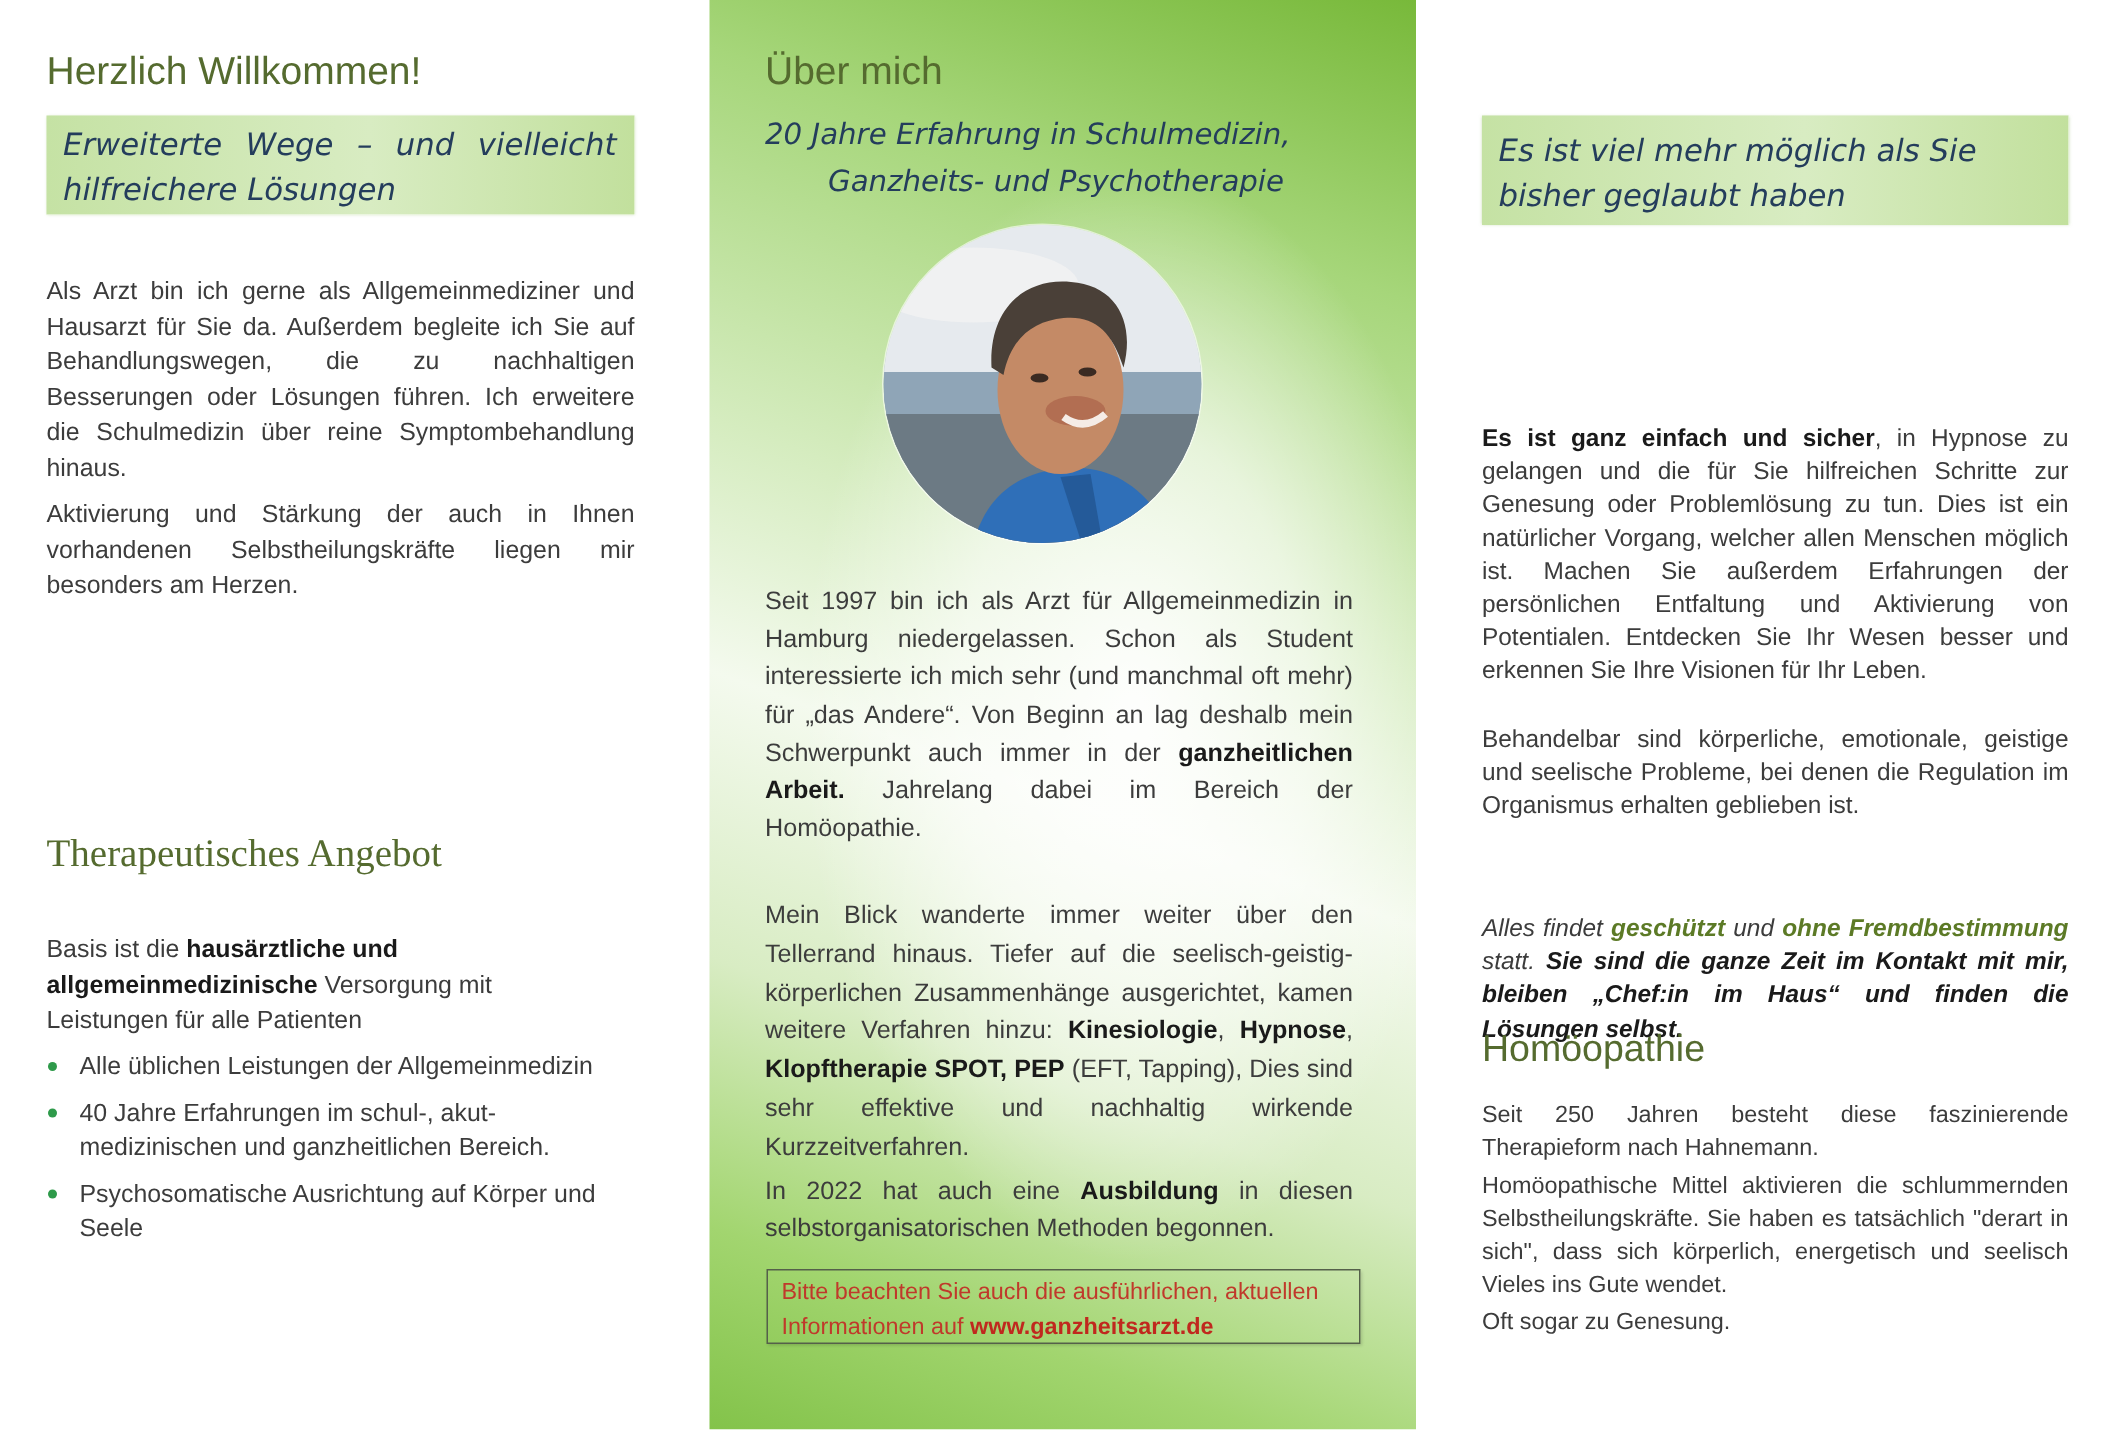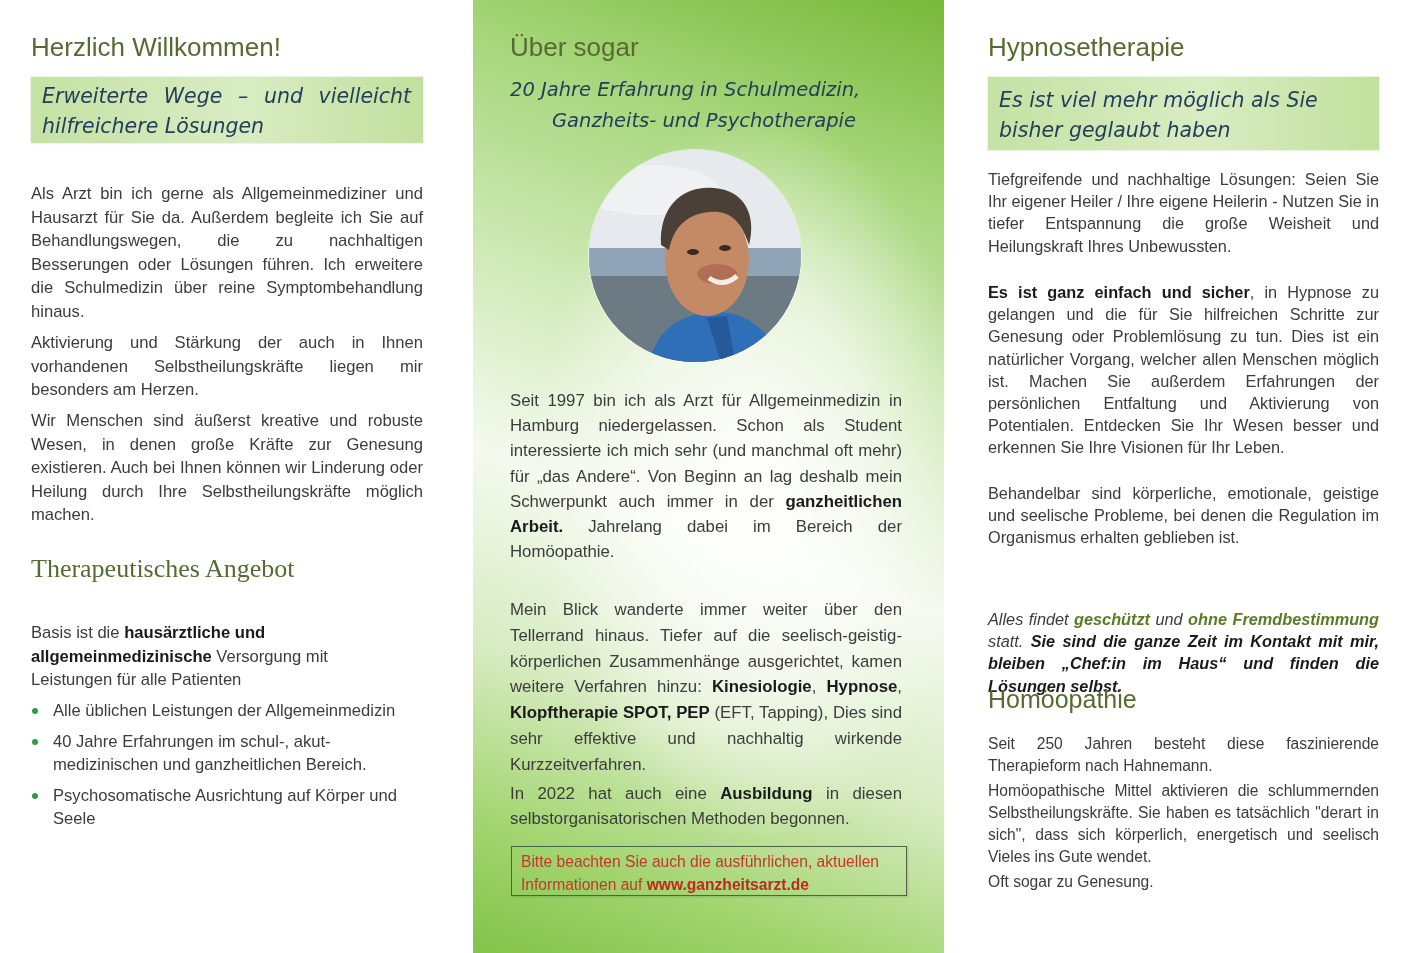--- a/index.html
+++ b/index.html
@@ -57,37 +57,36 @@
 </style>
 </head>
 <body>
 
 <div class="col" id="col-left">
   <h1 class="heading" style="left:31px; top:32px;">Herzlich Willkommen!</h1>
   <div class="subtitle-box" style="left:31px; top:77px; width:392px; height:66px; padding:4px 12px 0 11px; text-align:justify; text-align-last:left;">Erweiterte Wege – und vielleicht hilfreichere Lösungen</div>
 
   <p class="para" style="left:31px; top:182px; width:392px;">Als Arzt bin ich gerne als Allgemeinmediziner und Hausarzt für Sie da. Außerdem begleite ich Sie auf Behandlungswegen, die zu nachhaltigen Besserungen oder Lösungen führen. Ich erweitere die Schulmedizin über reine Symptombehandlung hinaus.</p>
   <p class="para" style="left:31px; top:331px; width:392px;">Aktivierung und Stärkung der auch in Ihnen vorhandenen Selbstheilungskräfte liegen mir besonders am Herzen.</p>
-  <p class="para" style="left:31px; top:409px; width:392px;">Wir Menschen sind äußerst kreative und robuste Wesen, in denen große Kräfte zur Genesung existieren. Auch bei Ihnen können wir Linderung oder Heilung durch Ihre Selbstheilungskräfte möglich machen.</p>
 
   <h2 class="heading" style="left:31px; top:554px;font-family:Liberation Serif, serif;">Therapeutisches Angebot</h2>
 
   <p class="para" style="left:31px; top:621px; width:360px; text-align:left;">
     <span>Basis ist die </span><b>hausärztliche und allgemeinmedizinische</b><span> Versorgung mit Leistungen für alle Patienten</span>
   </p>
 
   <ul class="bullets" style="left:31px; top:699px; width:380px;">
     <li><span class="dot"></span><span>Alle üblichen Leistungen der Allgemeinmedizin</span></li>
     <li><span class="dot"></span><span>40 Jahre Erfahrungen im schul-, akut-medizinischen und ganzheitlichen Bereich.</span></li>
     <li><span class="dot"></span><span>Psychosomatische Ausrichtung auf Körper und Seele</span></li>
   </ul>
 </div>
 
 <div class="col" id="col-mid">
-  <h1 class="heading" style="left:37px; top:32px;">Über sogar</h1>
+  <h1 class="heading" style="left:37px; top:32px;">Über mich</h1>
   <div class="subtitle-plain" style="left:37px; top:74px;">20 Jahre Erfahrung in Schulmedizin,</div>
   <div class="subtitle-plain" style="left:37px; top:105px;margin-left:42px;">Ganzheits- und Psychotherapie</div>
 
   <div class="photo" title="Portrait photo of the doctor">
     <svg width="212" height="212" viewBox="0 0 212 212">
       <rect x="0" y="0" width="212" height="100" fill="#e6eaee"></rect>
       <ellipse cx="60" cy="40" rx="70" ry="25" fill="#f2f2f2" opacity="0.8"></ellipse>
       <rect x="0" y="98" width="212" height="30" fill="#8fa5b7"></rect>
       <rect x="0" y="126" width="212" height="86" fill="#6c7a84"></rect>
       <path d="M60 212 C70 175 95 165 120 162 C150 160 175 172 195 212 Z" fill="#2f6fb8"></path>
@@ -112,24 +111,22 @@
   <p class="para" style="left:37px; top:781px; width:392px; font-size:16.8px; line-height:25.2px;">
     <span>In 2022 hat auch eine </span><b>Ausbildung</b><span> in diesen selbstorganisatorischen Methoden begonnen.</span>
   </p>
 
   <div class="notice-box">
     <span>Bitte beachten Sie auch die ausführlichen, aktuellen Informationen auf  </span><span class="link">www.ganzheitsarzt.de</span>
   </div>
 </div>
 
 <div class="col" id="col-right">
-  <h1 class="heading" style="left:44px; top:32px;">Hypnosetherapie</h1>
   <div class="subtitle-box" style="left:44px; top:77px; width:391px; height:73px; padding:8px 10px 0 11px;">Es ist viel mehr möglich als Sie bisher geglaubt haben</div>
 
-  <p class="para" style="left:44px; top:168px; width:391px; font-size:16.3px; line-height:22.2px;">Tiefgreifende und nachhaltige Lösungen: Seien Sie Ihr eigener Heiler / Ihre eigene Heilerin - Nutzen Sie in tiefer Entspannung die große Weisheit und Heilungskraft Ihres Unbewussten.</p>
 
   <p class="para" style="left:44px; top:281px; width:391px; font-size:16.3px; line-height:22.2px;">
     <b>Es ist ganz einfach und sicher</b><span>, in Hypnose zu gelangen und die für Sie hilfreichen Schritte zur Genesung oder Problemlösung zu tun. Dies ist ein natürlicher Vorgang, welcher allen Menschen möglich ist. Machen Sie außerdem Erfahrungen der persönlichen Entfaltung und Aktivierung von Potentialen. Entdecken Sie Ihr Wesen besser und erkennen Sie Ihre Visionen für Ihr Leben.</span>
   </p>
 
   <p class="para" style="left:44px; top:482px; width:391px; font-size:16.3px; line-height:22.2px;">Behandelbar sind körperliche, emotionale, geistige und seelische Probleme, bei denen die Regulation im Organismus erhalten geblieben ist.</p>
 
   <p class="para" style="left:44px; top:608px; width:391px; font-size:16.3px; line-height:22.2px;font-style:italic;">
     <span>Alles findet </span><span class="green-b">geschützt</span><span> und </span><span class="green-b">ohne Fremdbestimmung</span><span> statt. </span><b>Sie sind die ganze Zeit im Kontakt mit mir, bleiben „Chef:in im Haus“ und finden die Lösungen selbst.</b>
   </p>

